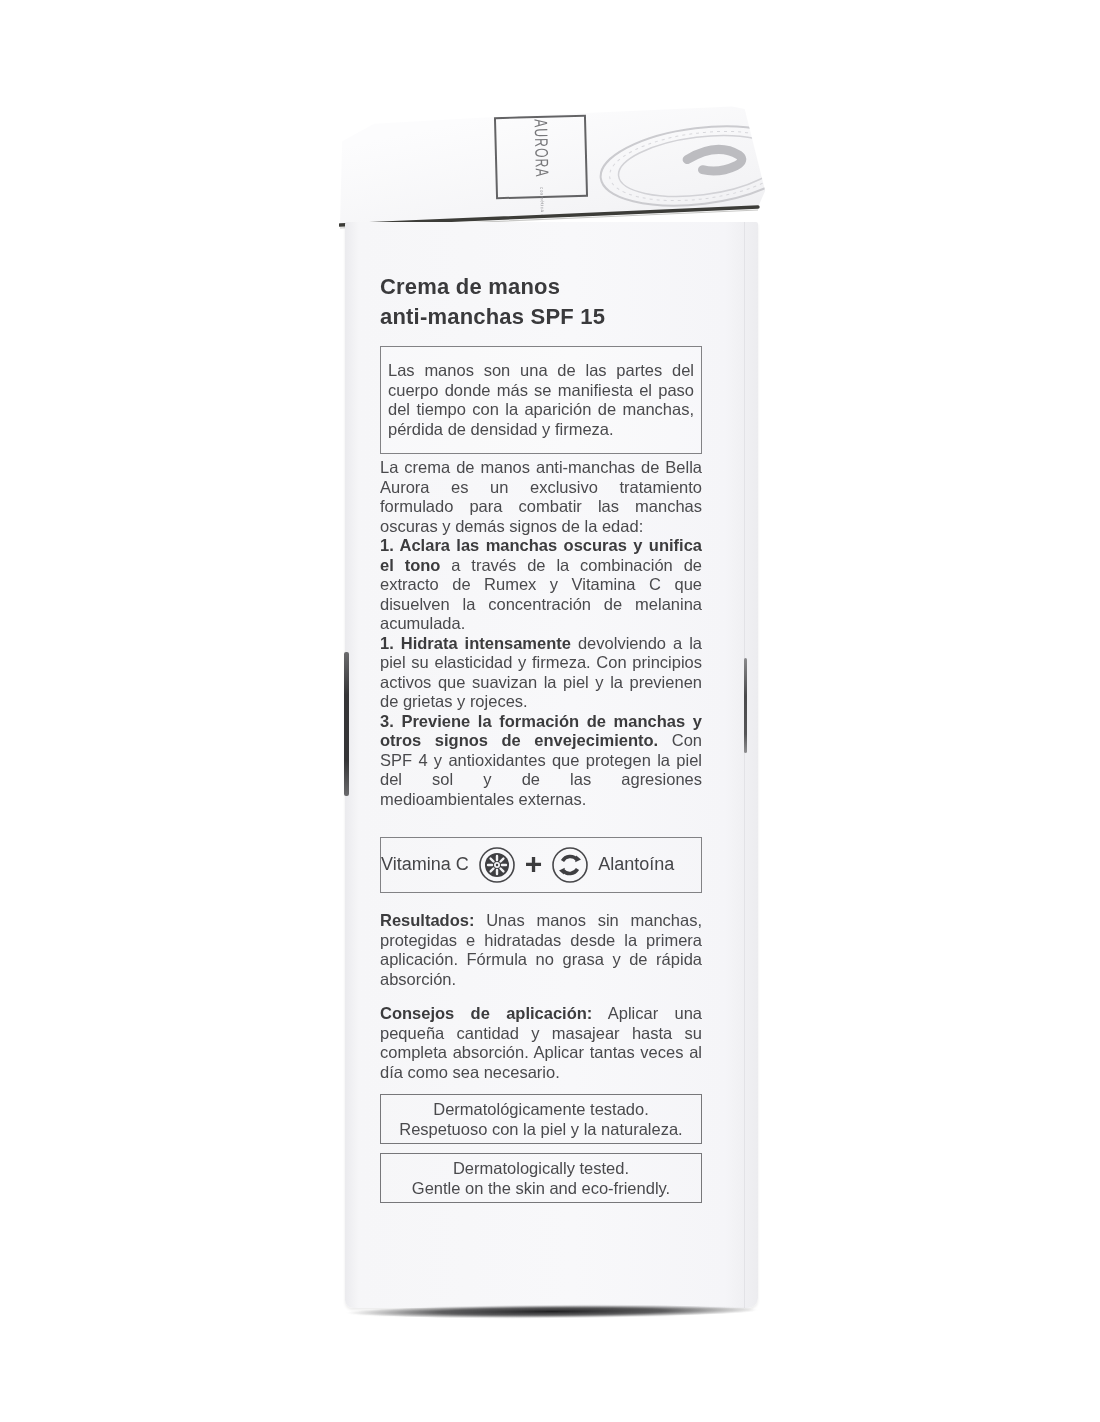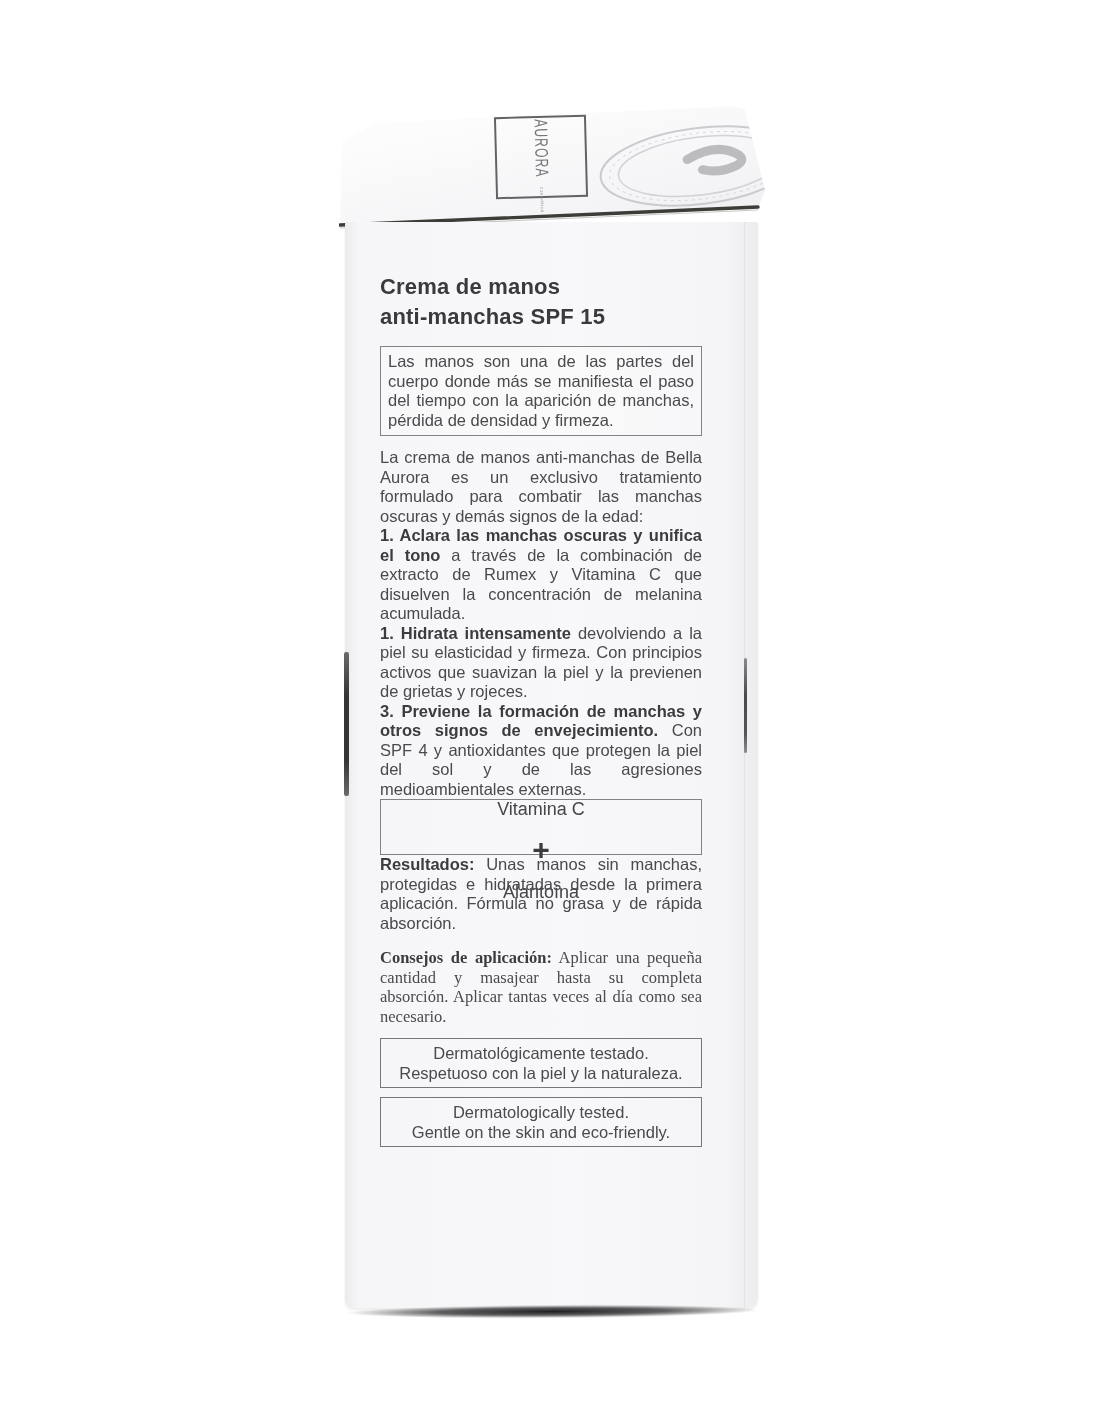--- a/index.html
+++ b/index.html
@@ -79,46 +79,45 @@
     text-align:justify;
   }
   .title{
     font-size:22px;line-height:30px;font-weight:700;color:#3a3a3c;
     text-align:left;letter-spacing:0.2px;
     margin:0 0 0 0;
   }
   .para{margin:0;}
   .boxed{
     border:1px solid #828285;
-    padding:5px 7px;
+    padding:14px 7px;
     background:rgba(255,255,255,0.25);
   }
   .mt-intro{margin-top:14px;}
-  .mt-desc{margin-top:12px;}
+  .mt-desc{margin-top:4px;}
   .mt-item{margin-top:0;}
   .lead{font-weight:700;color:#3c3c3e;}
 
   .actives{
-    margin-top:0;
+    margin-top:28px;
     border:1px solid #828285;
     height:54px;
     display:flex;align-items:center;justify-content:flex-start;
     gap:9px;
     font-size:18px;color:#454548;
     text-align:center;
-    flex-direction:column;
   }
   .plus{
     font-size:30px;font-weight:700;color:#3c3c3e;line-height:1;
     margin-top:-3px;
   }
   .round-icon{display:block;}
 
-  .mt-results{}
-  .mt-tips{margin-top:15px;font-family:Liberation Serif, serif;}
+  .mt-results{margin-top:18px;}
+  .mt-tips{margin-top:15px;}
   .cert{
     margin-top:12px;
     border:1px solid #77777a;
     padding:4px 10px;
     line-height:20px;
     text-align:center;
   }
   .cert + .cert{margin-top:9px;}
   .cert div{white-space:nowrap;}
 </style>

